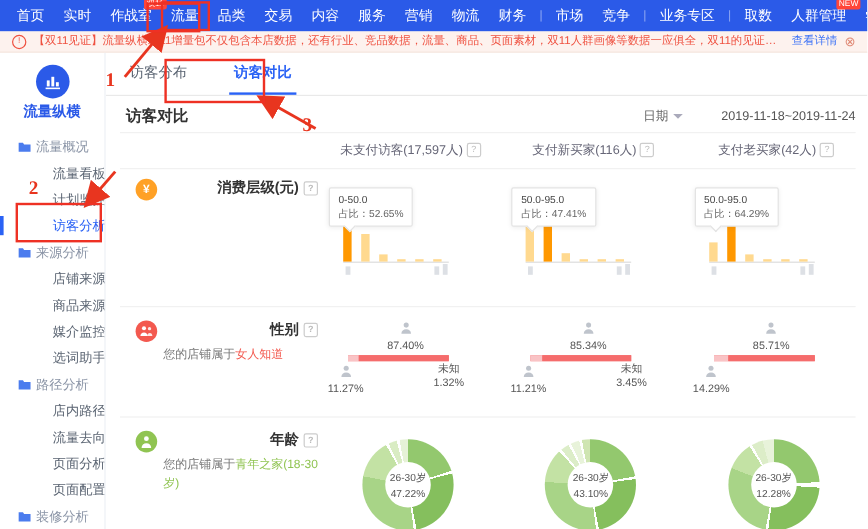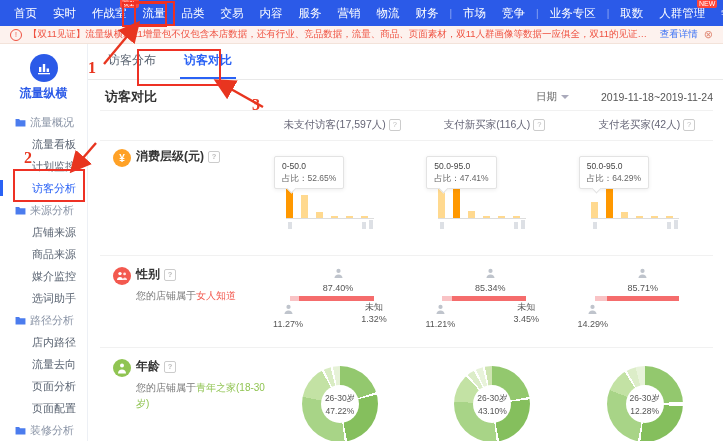--- a/index.html
+++ b/index.html
@@ -26,30 +26,30 @@
   .notice-close{margin-left:auto;flex:0 0 auto;color:#e08a76;font-size:11px;cursor:pointer;}
 
   
   .sidebar{position:absolute;left:0;top:44px;width:88px;bottom:0;background:#fff;
            border-right:1px solid #edf0f5;box-sizing:border-box;z-index:4;}
   .logo-circle{width:28px;height:28px;border-radius:50%;background:#2b5ae8;margin:10px auto 3px auto;
                display:flex;align-items:center;justify-content:center;}
   .logo-text{text-align:center;color:#2b5ae8;font-weight:bold;font-size:12px;}
   .side-list{margin-top:9px;}
   .side-item{position:relative;height:22px;display:flex;align-items:center;font-size:11px;color:#5a6472;
-             padding-left:32px;cursor:pointer;white-space:nowrap;overflow:hidden;}
+             padding-left:44px;cursor:pointer;white-space:nowrap;overflow:hidden;}
   .side-item.section{padding-left:15px;color:#8a94a6;gap:4px;}
   .side-item.active{color:#2a62f5;}
   .side-item.active::before{content:"";position:absolute;left:0;top:3px;bottom:3px;width:3px;background:#2a62f5;}
   .folder{display:flex;align-items:center;}
 
   
   .main{position:absolute;left:88px;top:44px;right:0;bottom:0;background:#fff;}
   .tabbar{position:absolute;left:0;top:0;right:0;height:36px;display:flex;align-items:flex-end;
-          padding-left:16px;border-bottom:1px solid #e9e9e9;box-sizing:border-box;gap:20px;}
+          padding-left:16px;border-bottom:1px solid #e9e9e9;box-sizing:border-box;gap:31px;}
   .tab{font-size:12px;color:#5a6472;padding:9px 4px 8px 4px;cursor:pointer;border-bottom:2px solid transparent;}
   .tab.active{color:#2a62f5;border-bottom:2px solid #2a62f5;font-weight:bold;}
 
   .panel-head{position:absolute;left:0;top:40px;right:10px;height:26px;display:flex;
               align-items:center;justify-content:space-between;padding:0 0 0 17px;}
   .panel-title{font-size:13px;font-weight:bold;color:#333;}
   .date-ctrl{display:flex;align-items:center;gap:4px;font-size:10.5px;color:#666;cursor:pointer;}
   .caret{width:0;height:0;border-left:4px solid transparent;border-right:4px solid transparent;
          border-top:4px solid #aab;}
   .date-val{margin-left:28px;color:#555;}
@@ -57,21 +57,21 @@
   .divider{position:absolute;left:12px;right:10px;height:1px;background:#f1f1f1;}
 
   .grid{position:absolute;left:178px;right:0;display:grid;grid-template-columns:repeat(3,1fr);}
   .col-h{text-align:center;font-size:10.5px;color:#667;display:flex;align-items:center;justify-content:center;gap:3px;white-space:nowrap;overflow:hidden;}
   .qmark{display:inline-block;width:10px;height:10px;border:1px solid #ccc;border-radius:2px;color:#bbb;
          font-size:7.5px;line-height:10px;text-align:center;flex:0 0 auto;}
 
   .sec-info{position:absolute;left:25px;width:152px;}
   .sec-icon{position:absolute;left:0;top:1px;width:18px;height:18px;border-radius:50%;color:#fff;
             display:flex;align-items:center;justify-content:center;font-size:10px;font-weight:bold;}
-  .sec-title{margin-left:23px;font-size:12px;font-weight:bold;color:#333;display:flex;align-items:center;gap:4px;white-space:nowrap;}
+  .sec-title{margin-left:23px;font-size:12px;font-weight:bold;color:#333;display:flex;align-items:center;gap:4px;white-space:nowrap;justify-content:flex-end;}
   .sec-desc{margin-left:23px;margin-top:5px;font-size:10px;color:#777;line-height:1.55;width:130px;}
 
   
   .chart-cell{position:relative;height:112px;}
   .tooltip{position:absolute;left:8px;top:8px;background:#fff;border:1px solid #e3e3e3;border-radius:2px;
            padding:3px 7px;font-size:8.5px;color:#666;line-height:1.45;box-shadow:0 1px 4px rgba(0,0,0,.07);z-index:2;}
   .tooltip::after{content:"";position:absolute;left:13px;bottom:-4px;width:6px;height:6px;background:#fff;
            border-right:1px solid #e3e3e3;border-bottom:1px solid #e3e3e3;transform:rotate(45deg);}
   .tt-range{color:#444;}
   .bars{position:absolute;left:20px;top:38px;width:88px;height:32px;display:flex;align-items:flex-end;

